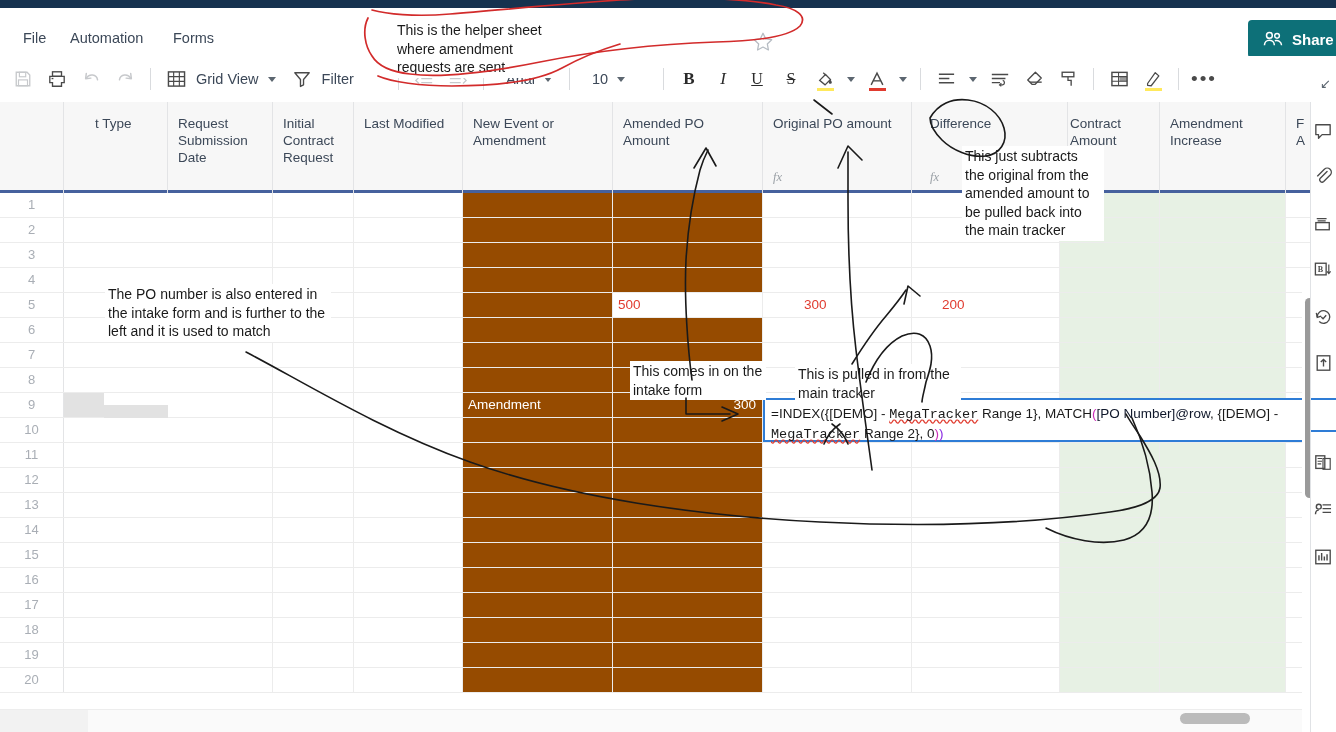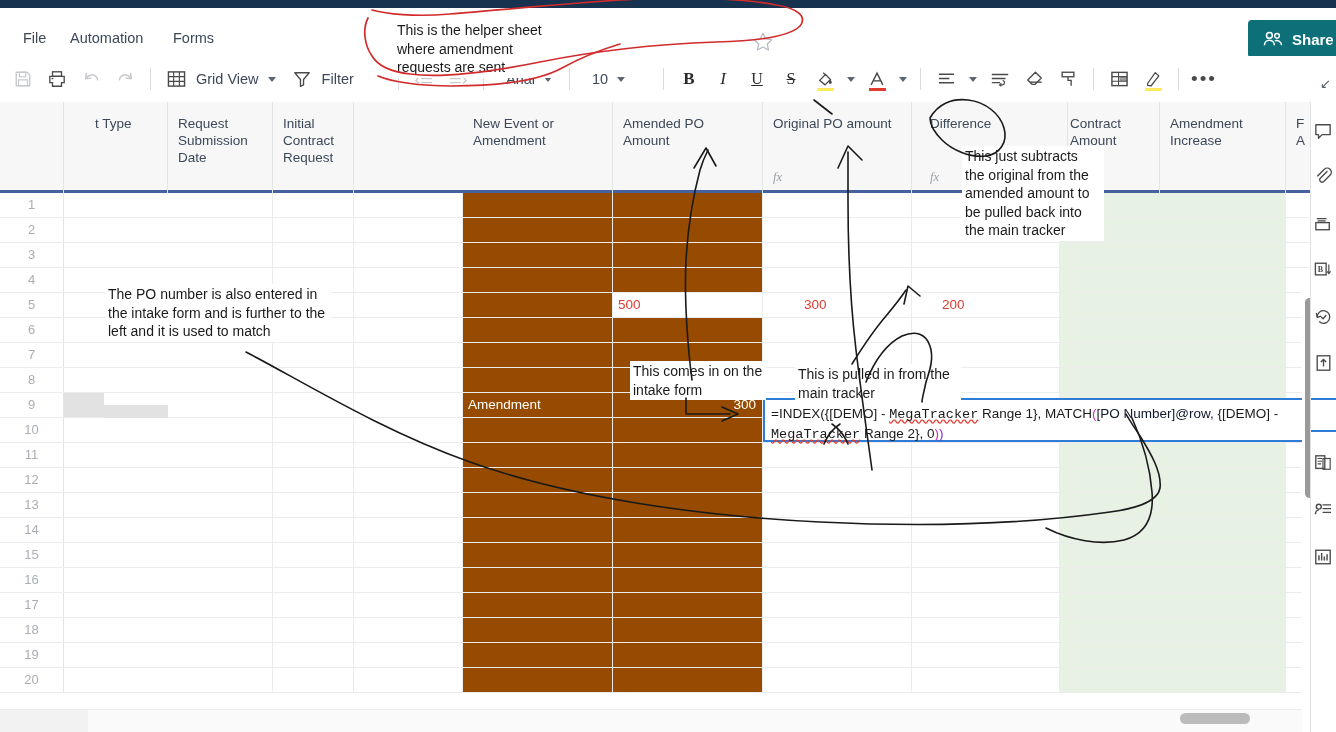--- a/index.html
+++ b/index.html
@@ -278,20 +278,23 @@
     <div class="hcell" style="left:168px;width:105px;">
         <div class="ht" style="white-space:pre-line;">Request
 Submission
 Date</div>
       </div>
     <div class="hcell" style="left:273px;width:81px;">
         <div class="ht" style="white-space:pre-line;">Initial
 Contract
 Request</div>
       </div>
+    <div class="hcell" style="left:354px;width:109px;">
+        <div class="ht">Last Modified</div>
+      </div>
     <div class="hcell" style="left:463px;width:150px;">
         <div class="ht" style="white-space:pre-line;">New Event or
 Amendment</div>
       </div>
     <div class="hcell" style="left:613px;width:150px;">
         <div class="ht" style="white-space:pre-line;">Amended PO
 Amount</div>
       </div>
     <div class="hcell" style="left:763px;width:149px;">
       <div class="ht">Original PO amount</div>

